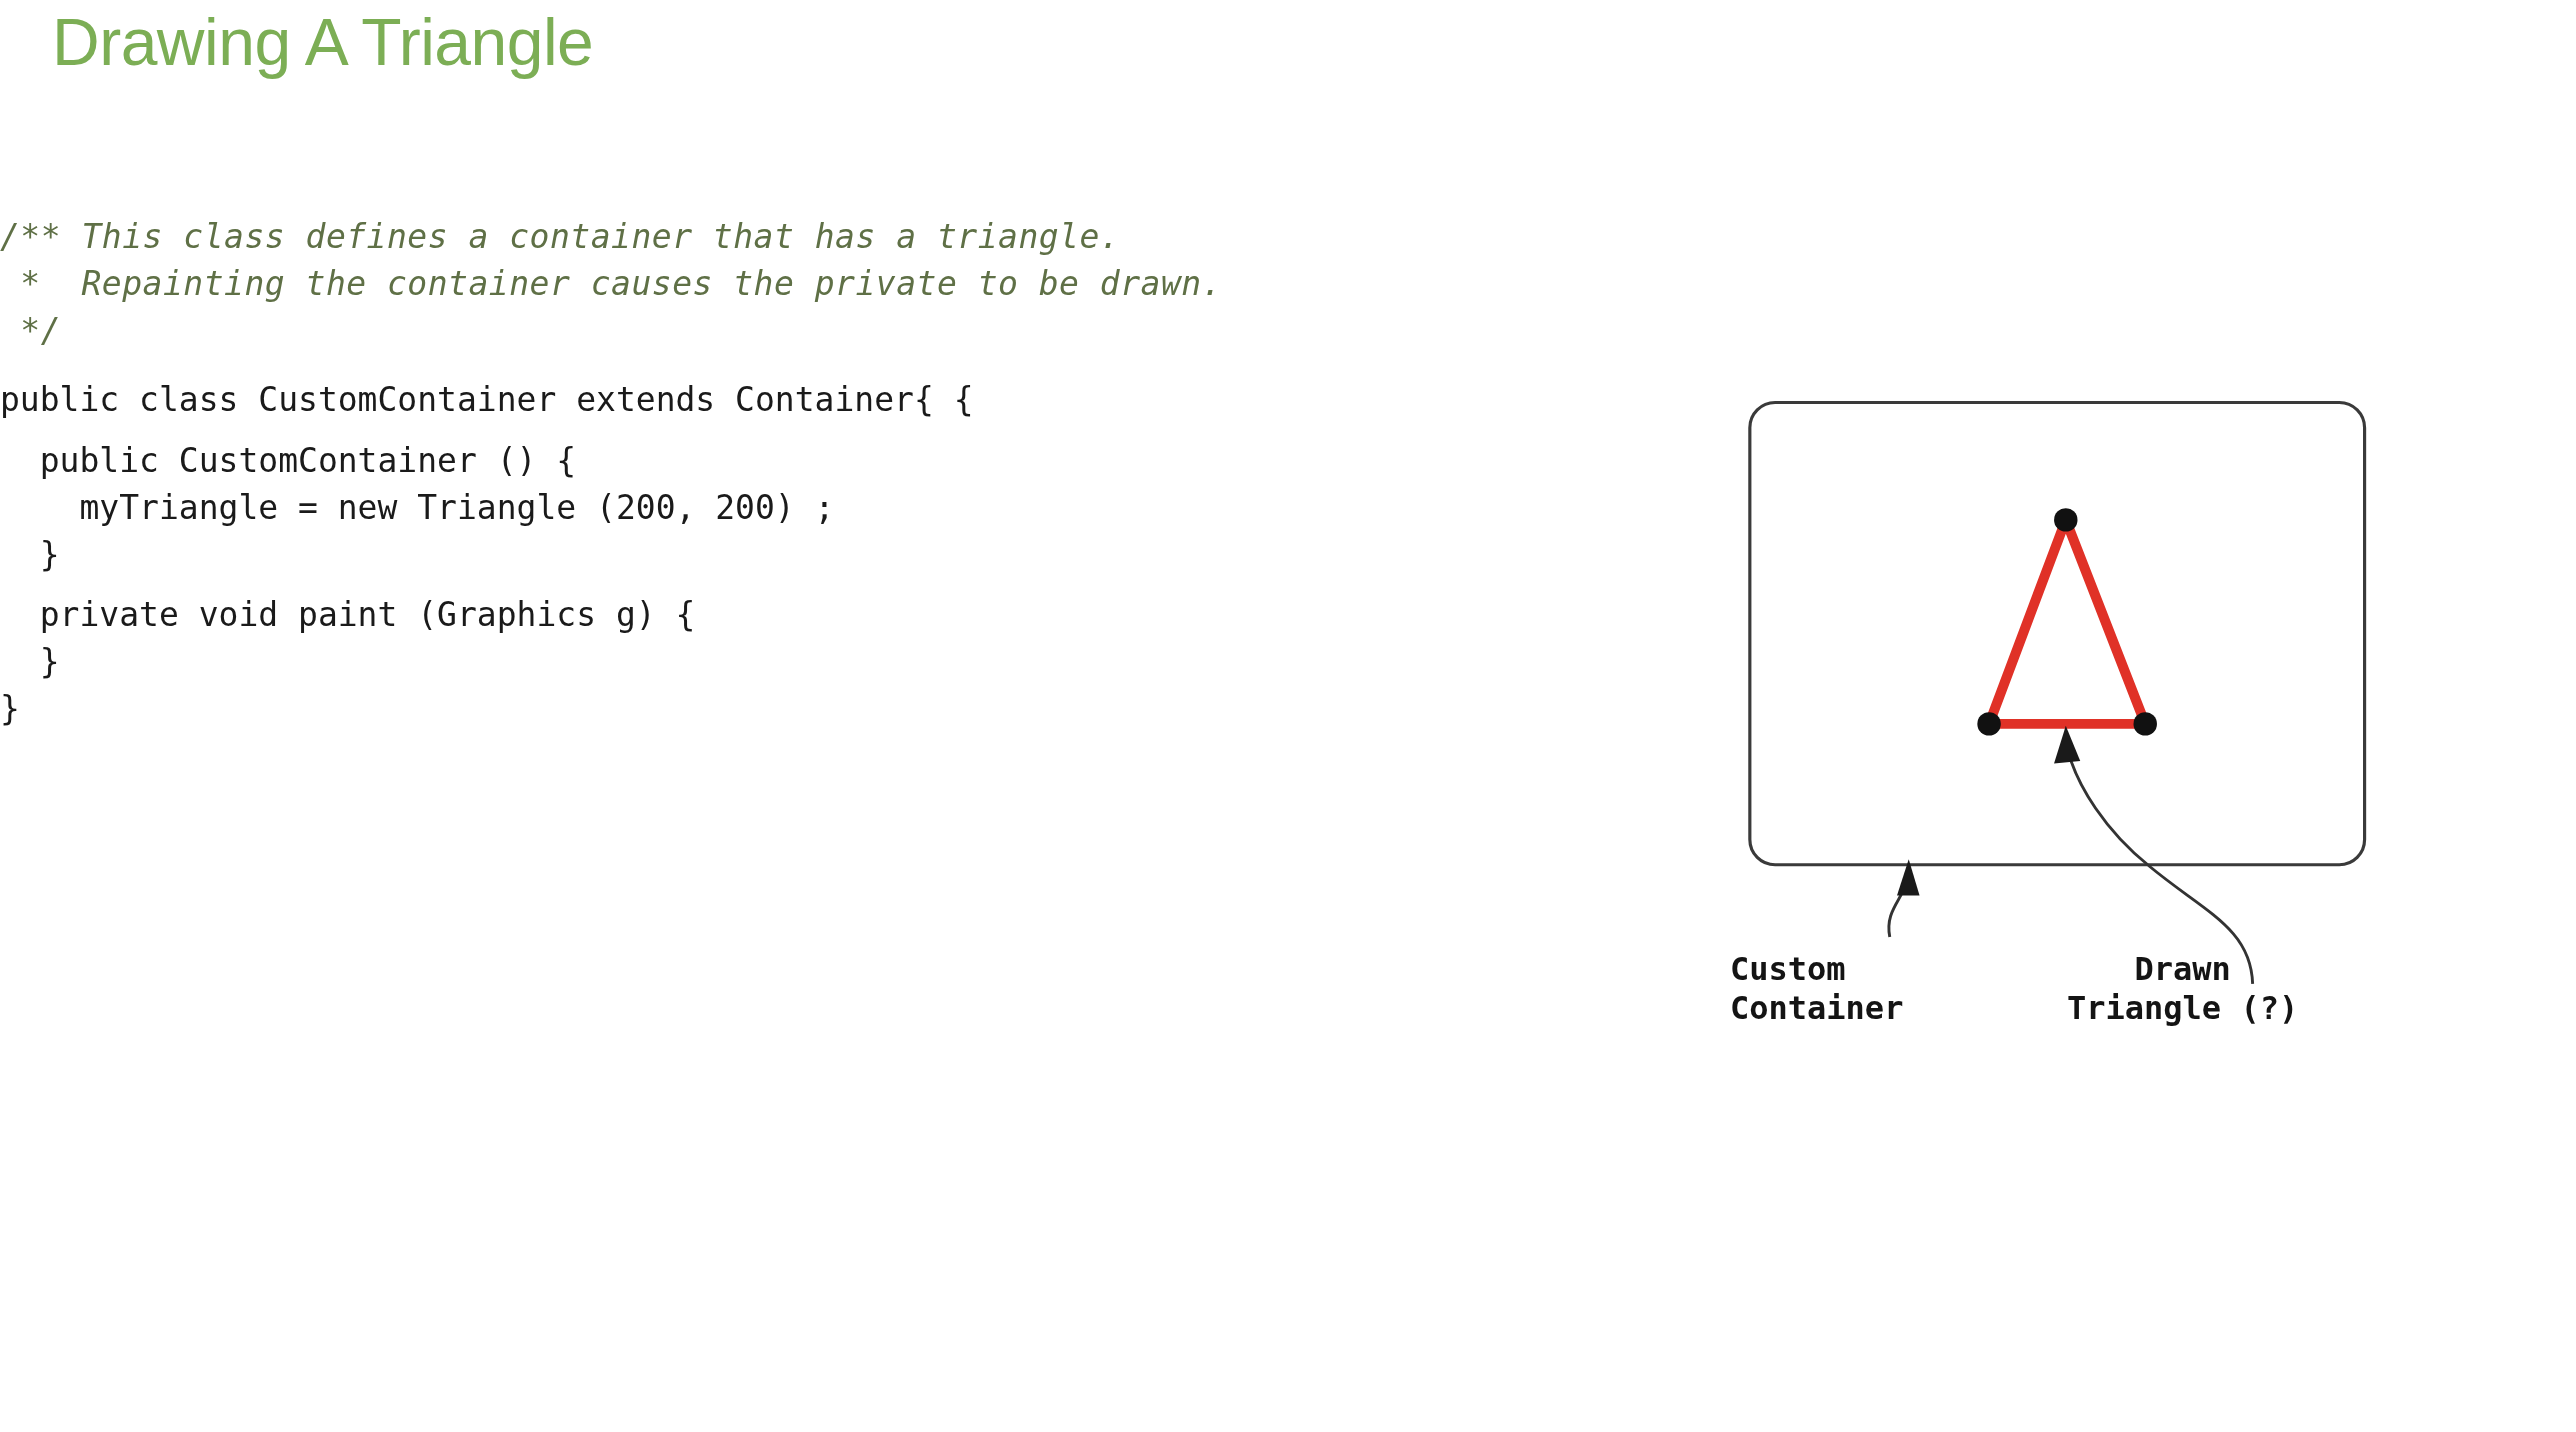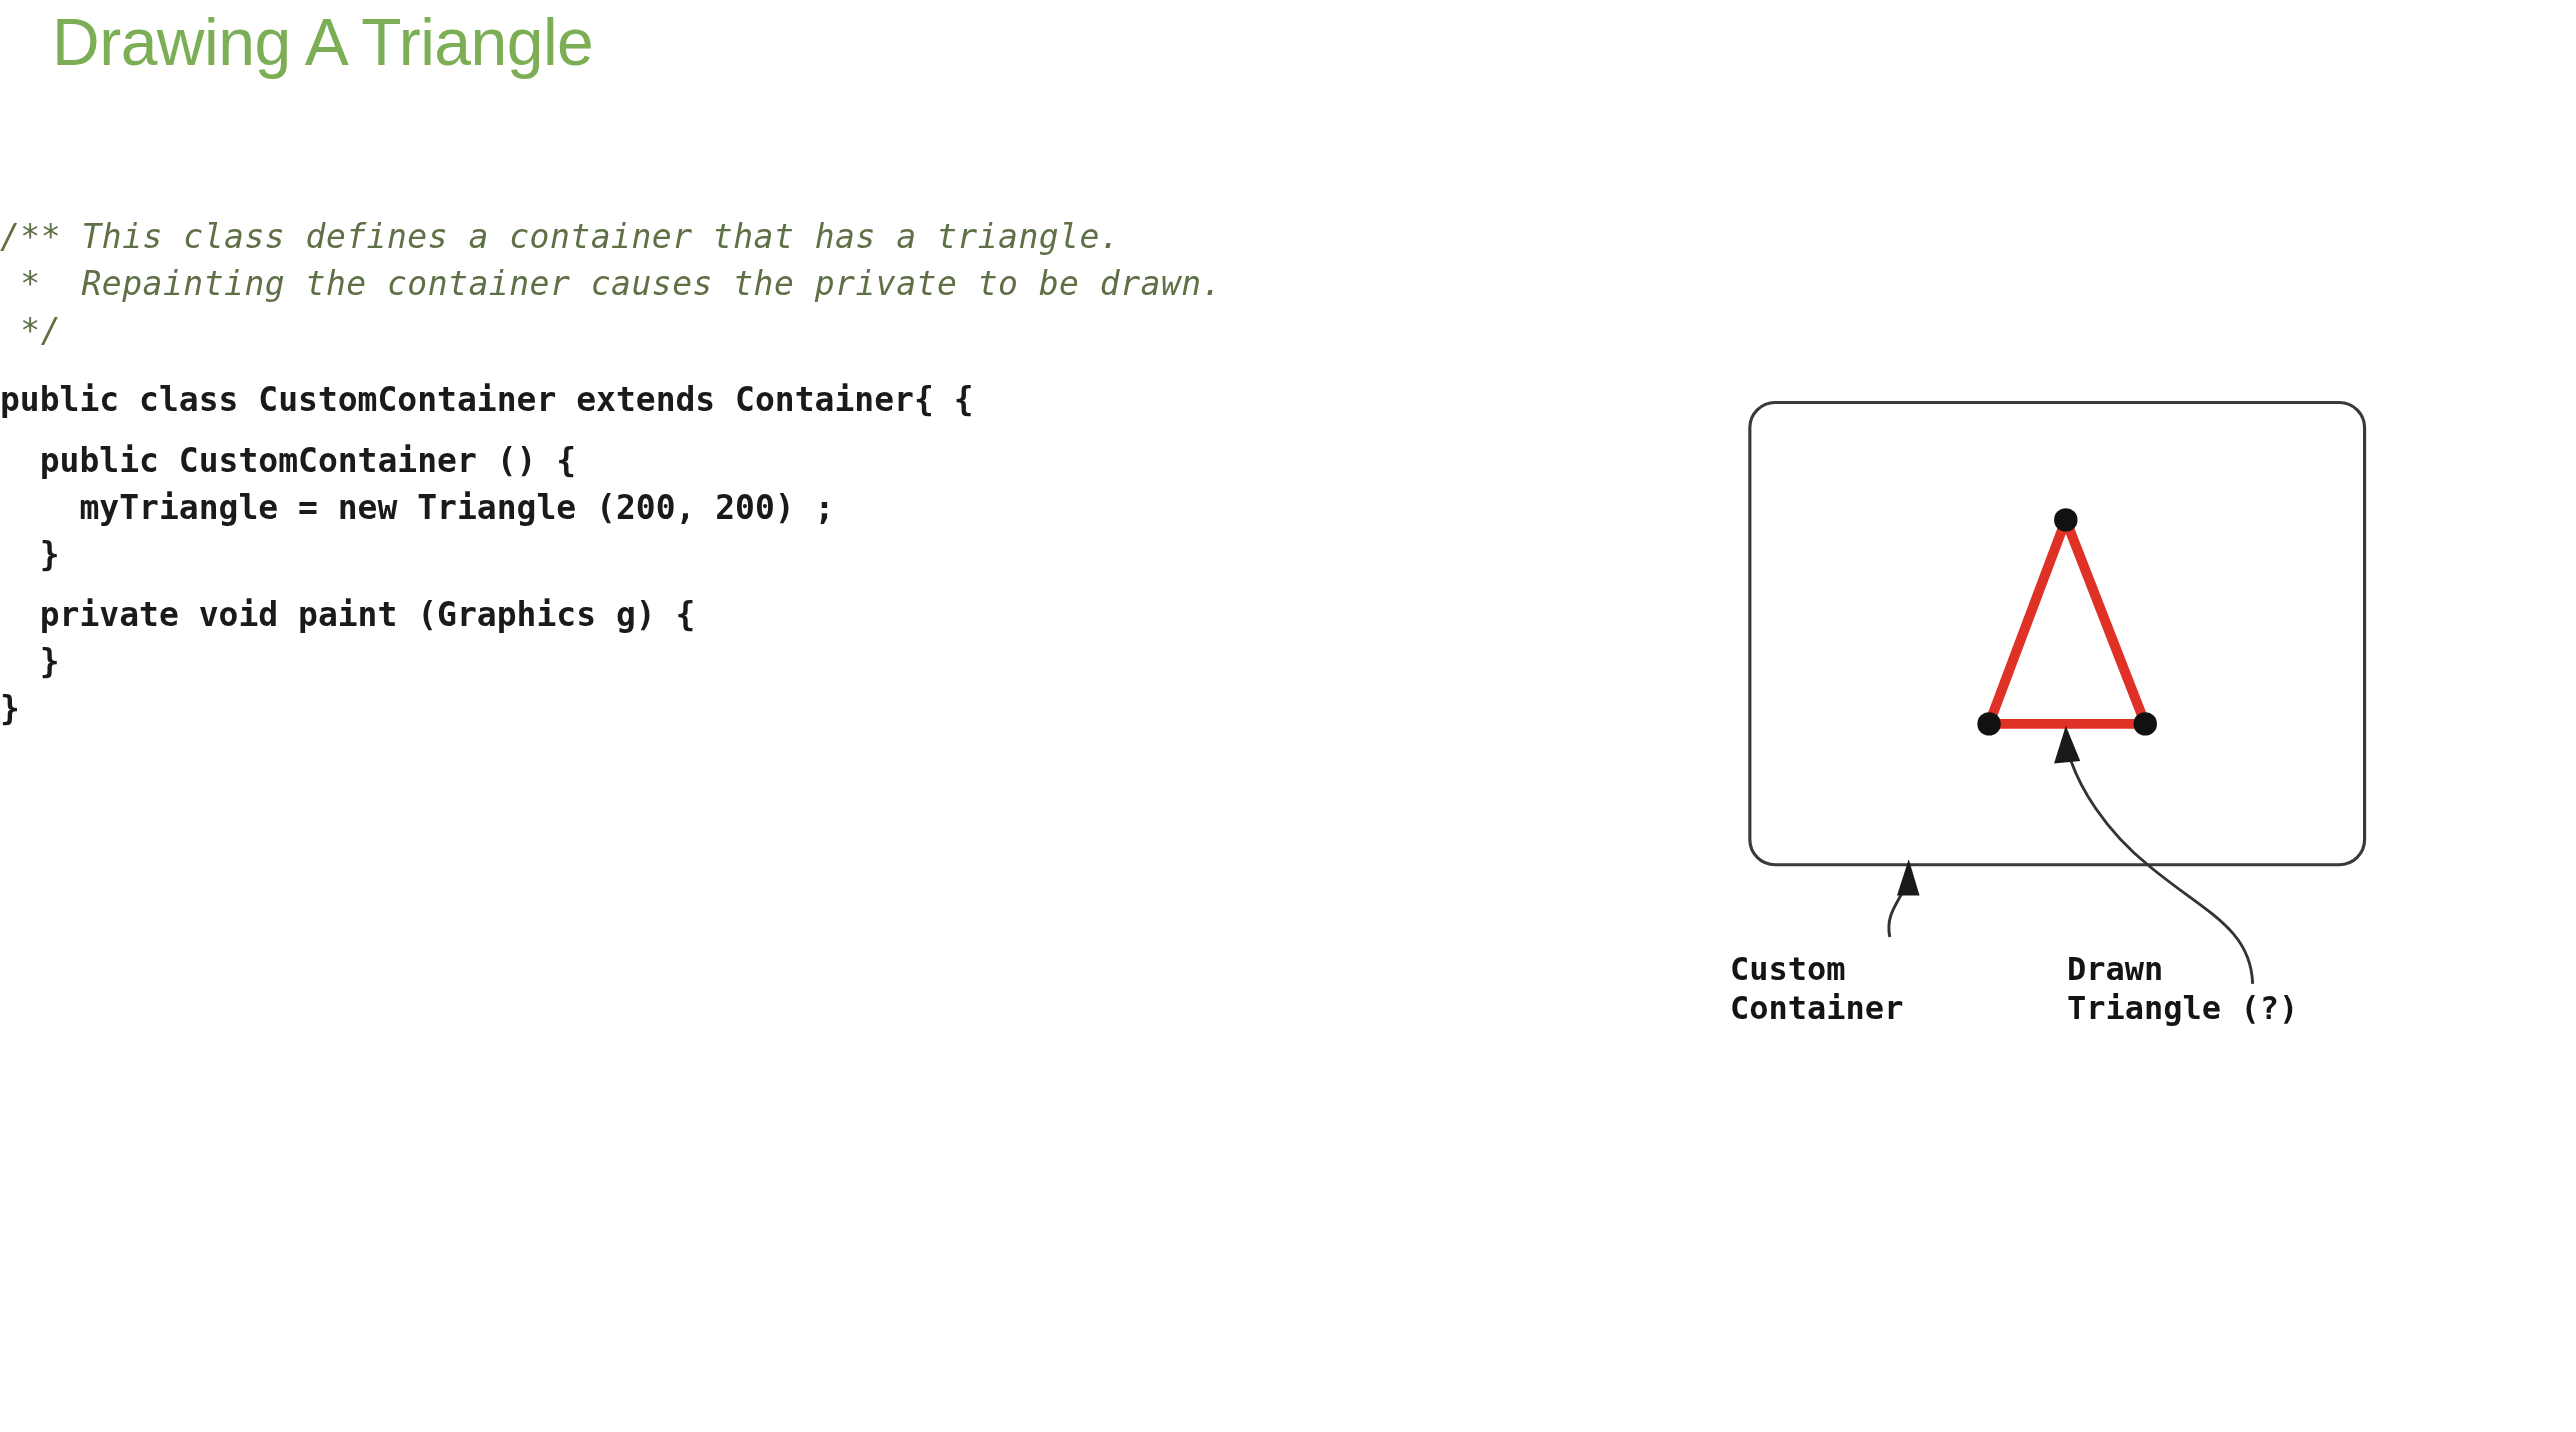--- a/index.html
+++ b/index.html
@@ -34,21 +34,21 @@
   
   .code-block {
     position: absolute;
     left: 0;
     top: 220px;
     width: 1626px;
   }
   .code-line {
     font-family: "DejaVu Sans Mono", "Liberation Mono", monospace;
     font-size: 33px;
-    font-weight: 700;
+    font-weight: 400;
     color: #1a1a1a;
     white-space: pre;
     line-height: 1.0;
     height: 47px;
     display: block;
   }
   .code-line.comment {
     color: #5f7046;
     font-style: italic;
     font-weight: 400;
@@ -83,20 +83,21 @@
     line-height: 1.22;
     white-space: pre;
   }
   .caption-custom-container {
     left: 1730px;
     top: 950px;
   }
   .caption-drawn-triangle {
     left: 2067px;
     top: 950px;
+    text-align: center;
   }
 </style>
 </head>
 <body>
 
 <div class="slide-title">Drawing A Triangle</div>
 
 <div class="code-block">
   <div class="code-line comment">/** This class defines a container that has a triangle.</div>
   <div class="code-line comment"> *  Repainting the container causes the private to be drawn.</div>

